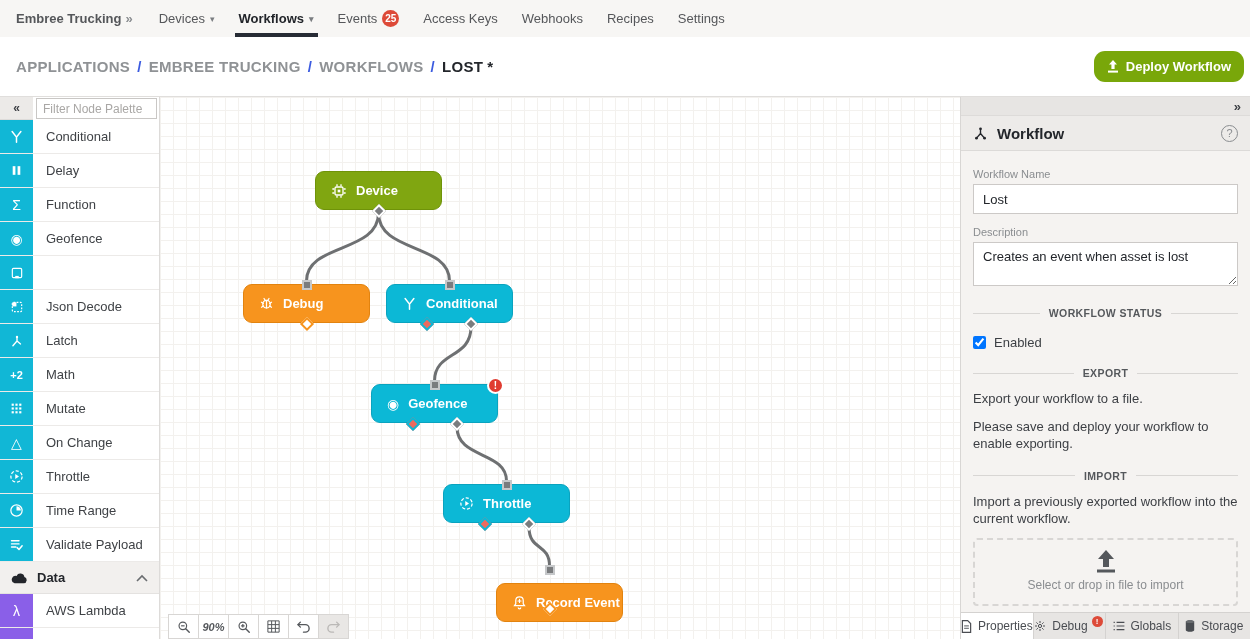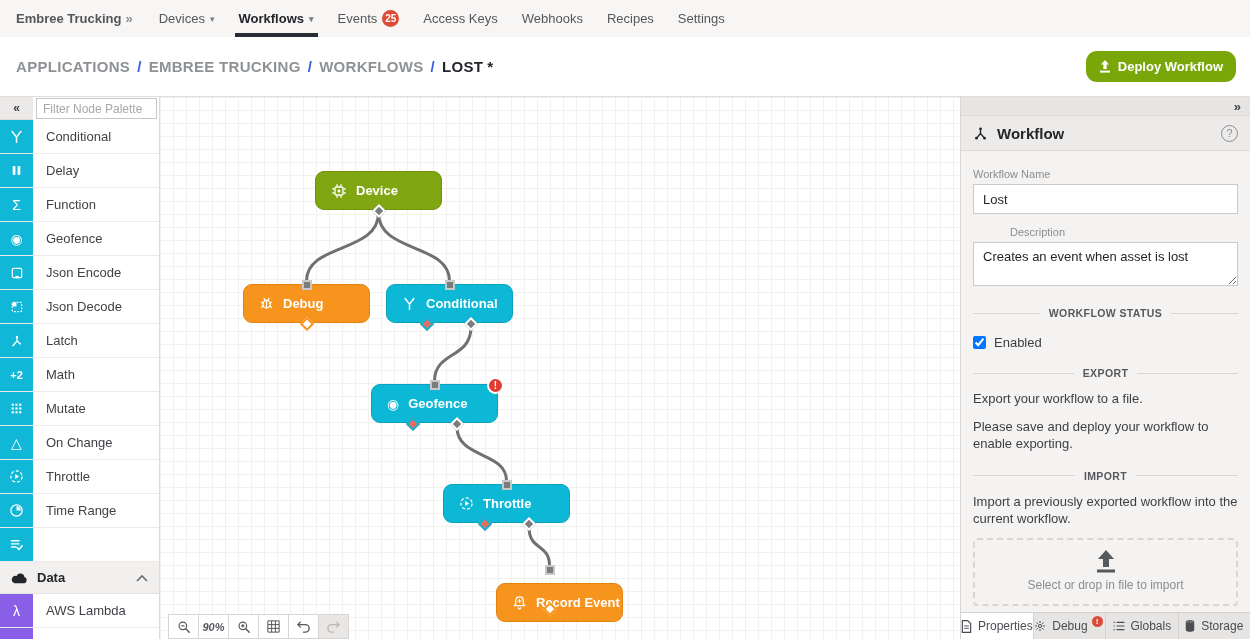--- a/index.html
+++ b/index.html
@@ -11,21 +11,21 @@
   .topnav { height:37px; background:#f7f6f4; display:flex; align-items:stretch; padding-left:16px; flex:none; }
   .nav-app { display:flex; align-items:center; font-size:13px; font-weight:700; color:#55575a; margin-right:26px; cursor:pointer; }
   .nav-app .suffix { margin-left:4px; color:#8a8d90; font-weight:700; }
   .nav-item { display:flex; align-items:center; font-size:13px; color:#55575a; margin-right:24px; position:relative; cursor:pointer; }
   .nav-item .caret { font-size:9px; margin-left:5px; color:#7a7d80; }
   .nav-item.active { color:#22252a; font-weight:700; }
   .nav-item.active::after { content:""; position:absolute; left:-4px; right:-4px; bottom:0; height:4px; background:#272c35; }
   .nav-badge { background:#dd4a38; color:#fff; font-size:10px; font-weight:700; width:17px; height:17px; border-radius:50%; display:flex; align-items:center; justify-content:center; margin-left:5px; }
 
   
-  .subheader { height:59px; background:#fff; display:flex; align-items:center; justify-content:space-between; padding:0 14px 0 16px; flex:none; }
+  .subheader { height:59px; background:#fff; display:flex; align-items:center; justify-content:space-between; padding:0 6px 0 16px; flex:none; }
   .breadcrumb { display:flex; align-items:center; font-size:15px; font-weight:700; letter-spacing:.3px; }
   .bc-link { color:#8f9295; text-decoration:none; cursor:pointer; }
   .bc-sep { color:#3b5be0; margin:0 7px; }
   .bc-current { color:#23262b; }
   .bc-star { color:#23262b; margin-left:4px; }
   .deploy-btn { background:#79a70a; color:#fff; border:none; font-family:inherit; font-size:13px; font-weight:700; padding:8px 13px; border-radius:11px; display:flex; align-items:center; gap:7px; cursor:pointer; }
 
   
   .main { flex:1; display:flex; border-top:1px solid #e0dedc; min-height:0; }
 
@@ -190,21 +190,20 @@
           <span class="palette-label">Geofence</span>
         </div>
 
         <div class="palette-row">
           <span class="palette-icon">
             <svg width="14" height="14" viewBox="0 0 24 24">
                 <rect x="4" y="4" width="16" height="16" rx="2" stroke="#fff" stroke-width="2" fill="none"></rect>
                 <rect x="9" y="17" width="6" height="4" fill="#fff"></rect>
               </svg>
           </span>
-          <span class="palette-label">Json Encode</span>
         </div>
 
         <div class="palette-row">
           <span class="palette-icon">
             <svg width="14" height="14" viewBox="0 0 24 24">
                 <rect x="4" y="4" width="16" height="16" rx="2" stroke="#fff" stroke-width="2" fill="none" stroke-dasharray="3 2.4"></rect>
                 <rect x="4" y="4" width="7" height="7" fill="#fff"></rect>
               </svg>
           </span>
           <span class="palette-label">Json Decode</span>
@@ -269,20 +268,21 @@
           <span class="palette-label">Time Range</span>
         </div>
 
         <div class="palette-row">
           <span class="palette-icon">
             <svg width="15" height="15" viewBox="0 0 24 24">
                 <path d="M4 6h12M4 11h12M4 16h7" stroke="#fff" stroke-width="2.2" stroke-linecap="round"></path>
                 <path d="M13 17l3 3 5-6" stroke="#fff" stroke-width="2.4" fill="none" stroke-linecap="round" stroke-linejoin="round"></path>
               </svg>
           </span>
+          <span class="palette-label">Validate Payload</span>
         </div>
 
         <div class="palette-data-header">
           <span>
             <svg width="17" height="12" viewBox="0 0 26 17">
                 <path d="M20.5 7.1A6.3 6.3 0 0 0 8.5 5.3 5 5 0 0 0 5.5 16.5h14a4.8 4.8 0 0 0 1-9.4z" fill="#23262b"></path>
               </svg>
           </span>
           <span class="dlabel">Data</span>
           <span class="chev">
@@ -441,21 +441,21 @@
             </svg>
         </span>
         <span class="rp-title">Workflow</span>
         <span class="rp-help">?</span>
       </div>
 
       <div class="rp-body">
         <label class="rp-label">Workflow Name</label>
         <input class="rp-input" value="Lost" style="">
 
-        <label class="rp-label" style="margin-top:12px;margin-left:37px;">Description</label>
+        <label class="rp-label" style="margin-top:12px;">Description</label>
         <textarea class="rp-textarea" style="">Creates an event when asset is lost</textarea>
 
         <div class="rp-divider">
           <span class="line"></span>
           <span class="dtext">WORKFLOW STATUS</span>
           <span class="line"></span>
         </div>
         <div class="rp-check-row">
           <input type="checkbox" id="wf-enabled" checked="true" style="">
           <label for="wf-enabled">Enabled</label>

